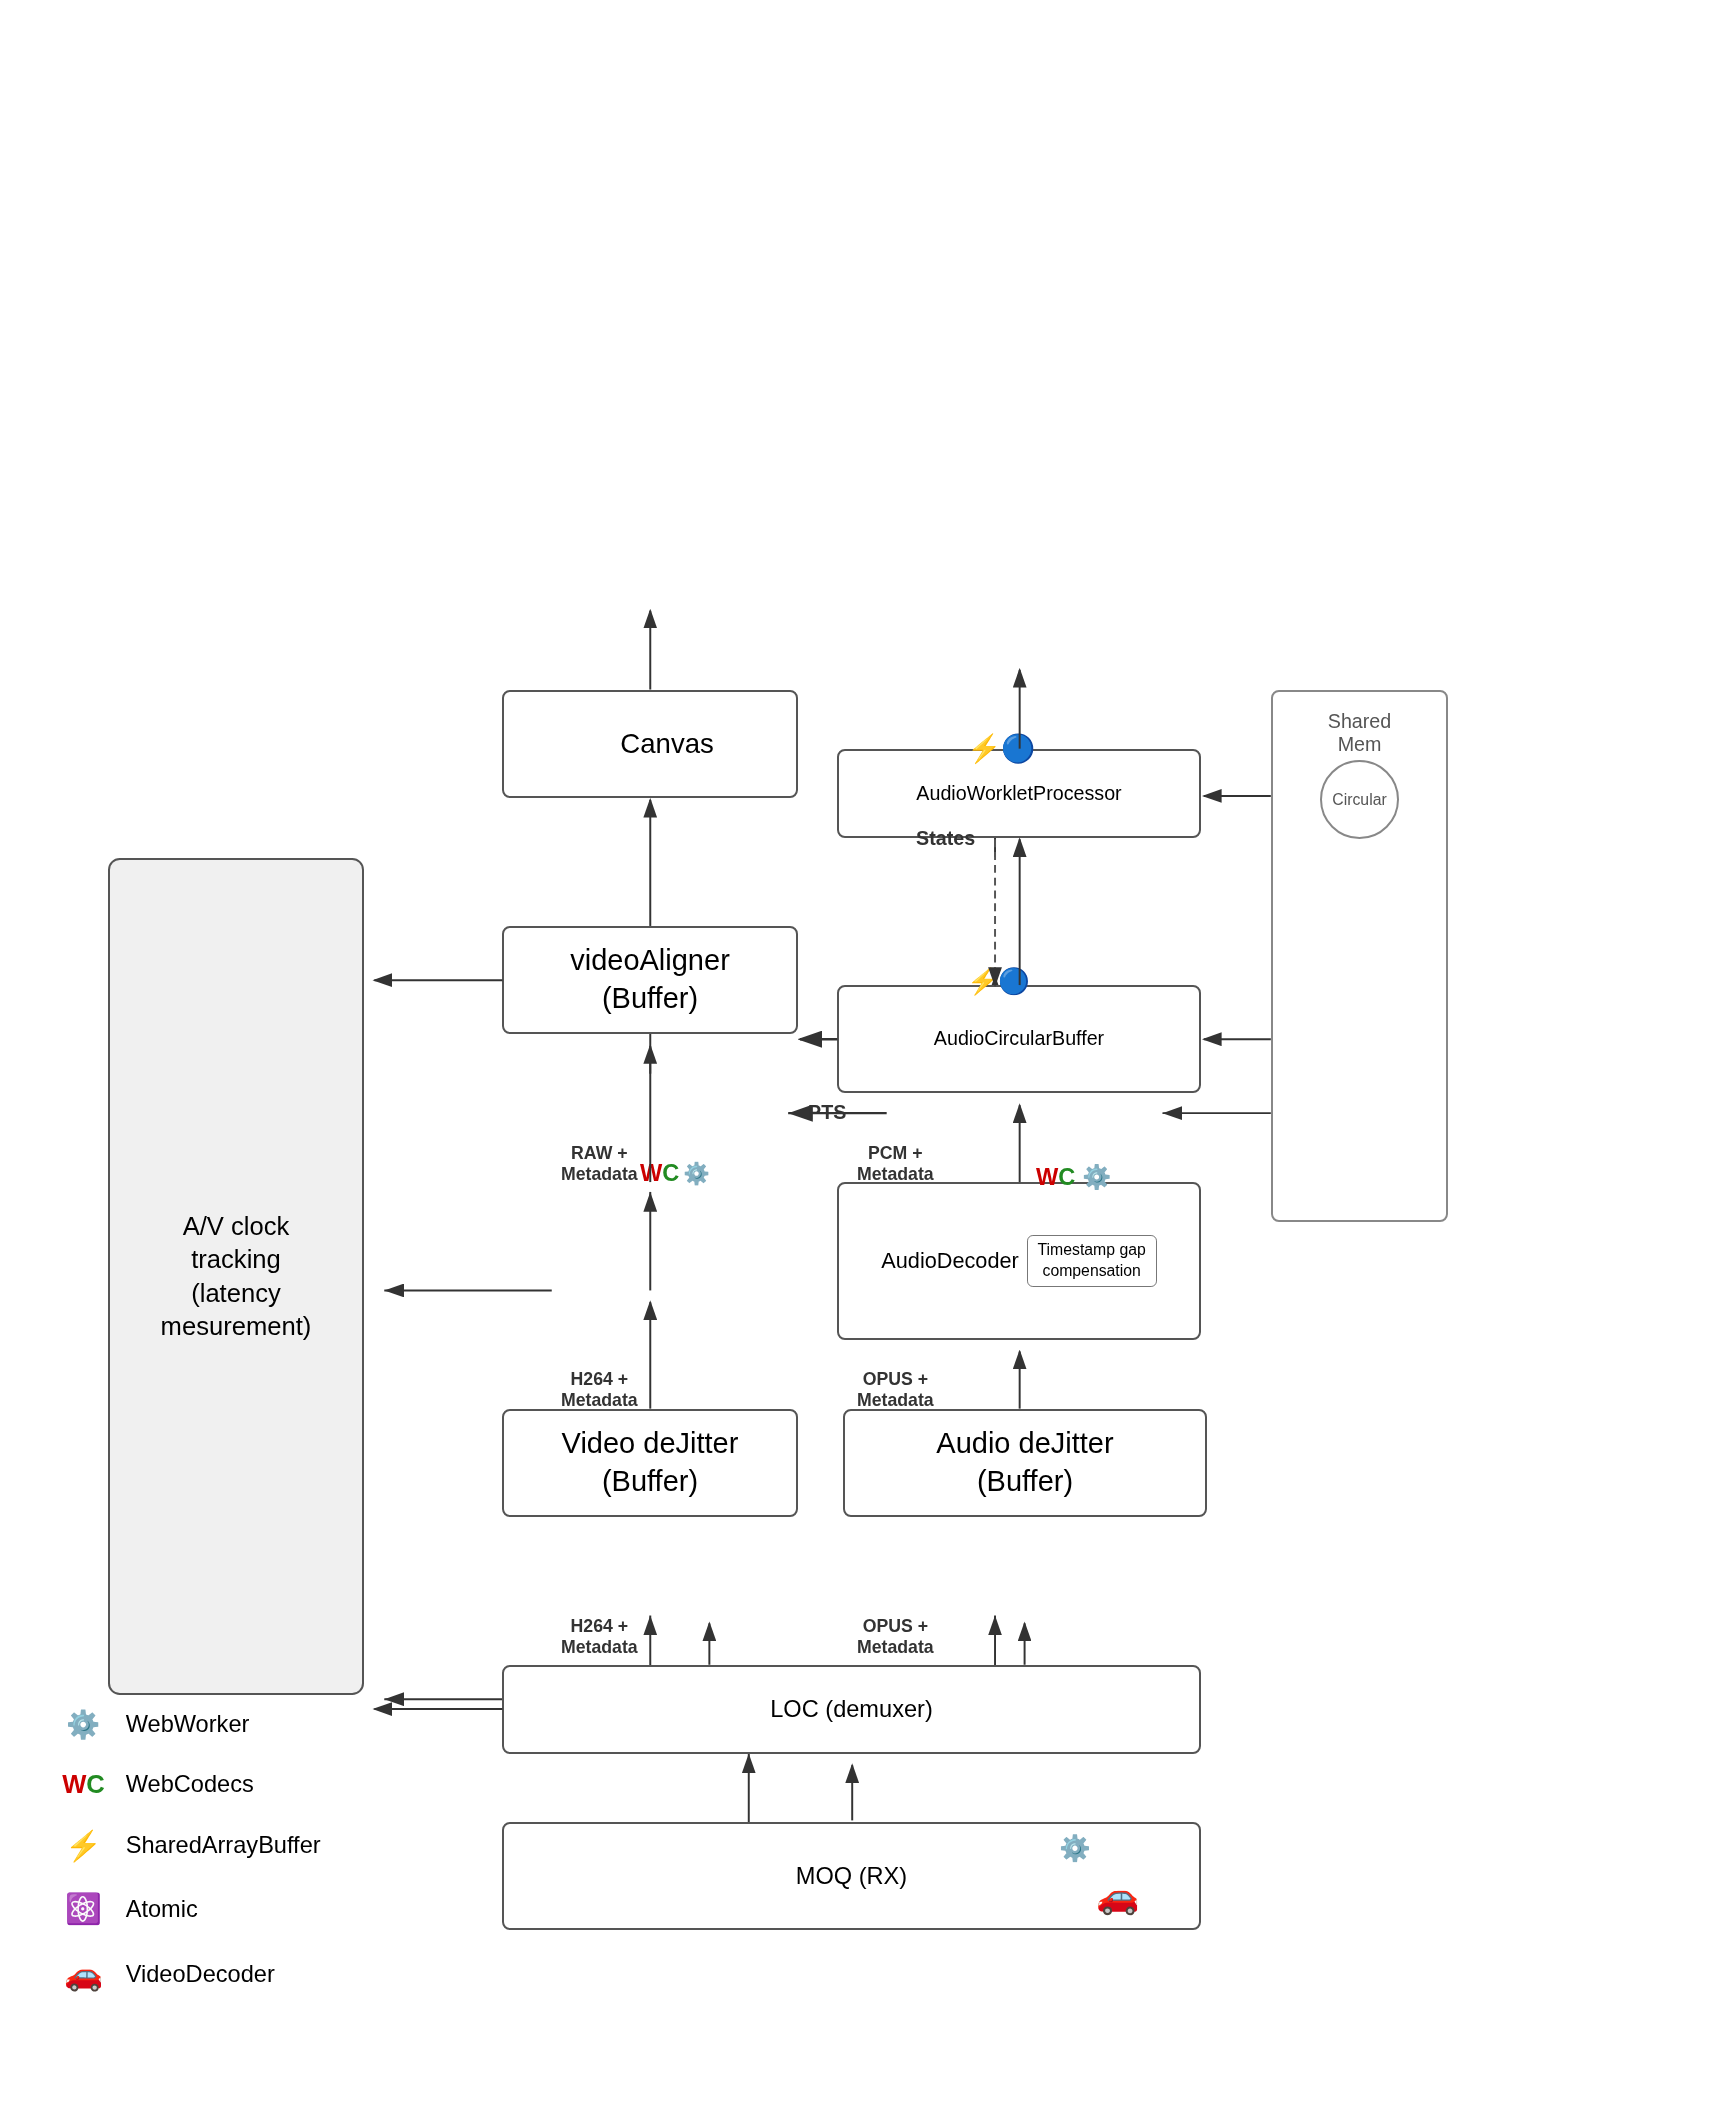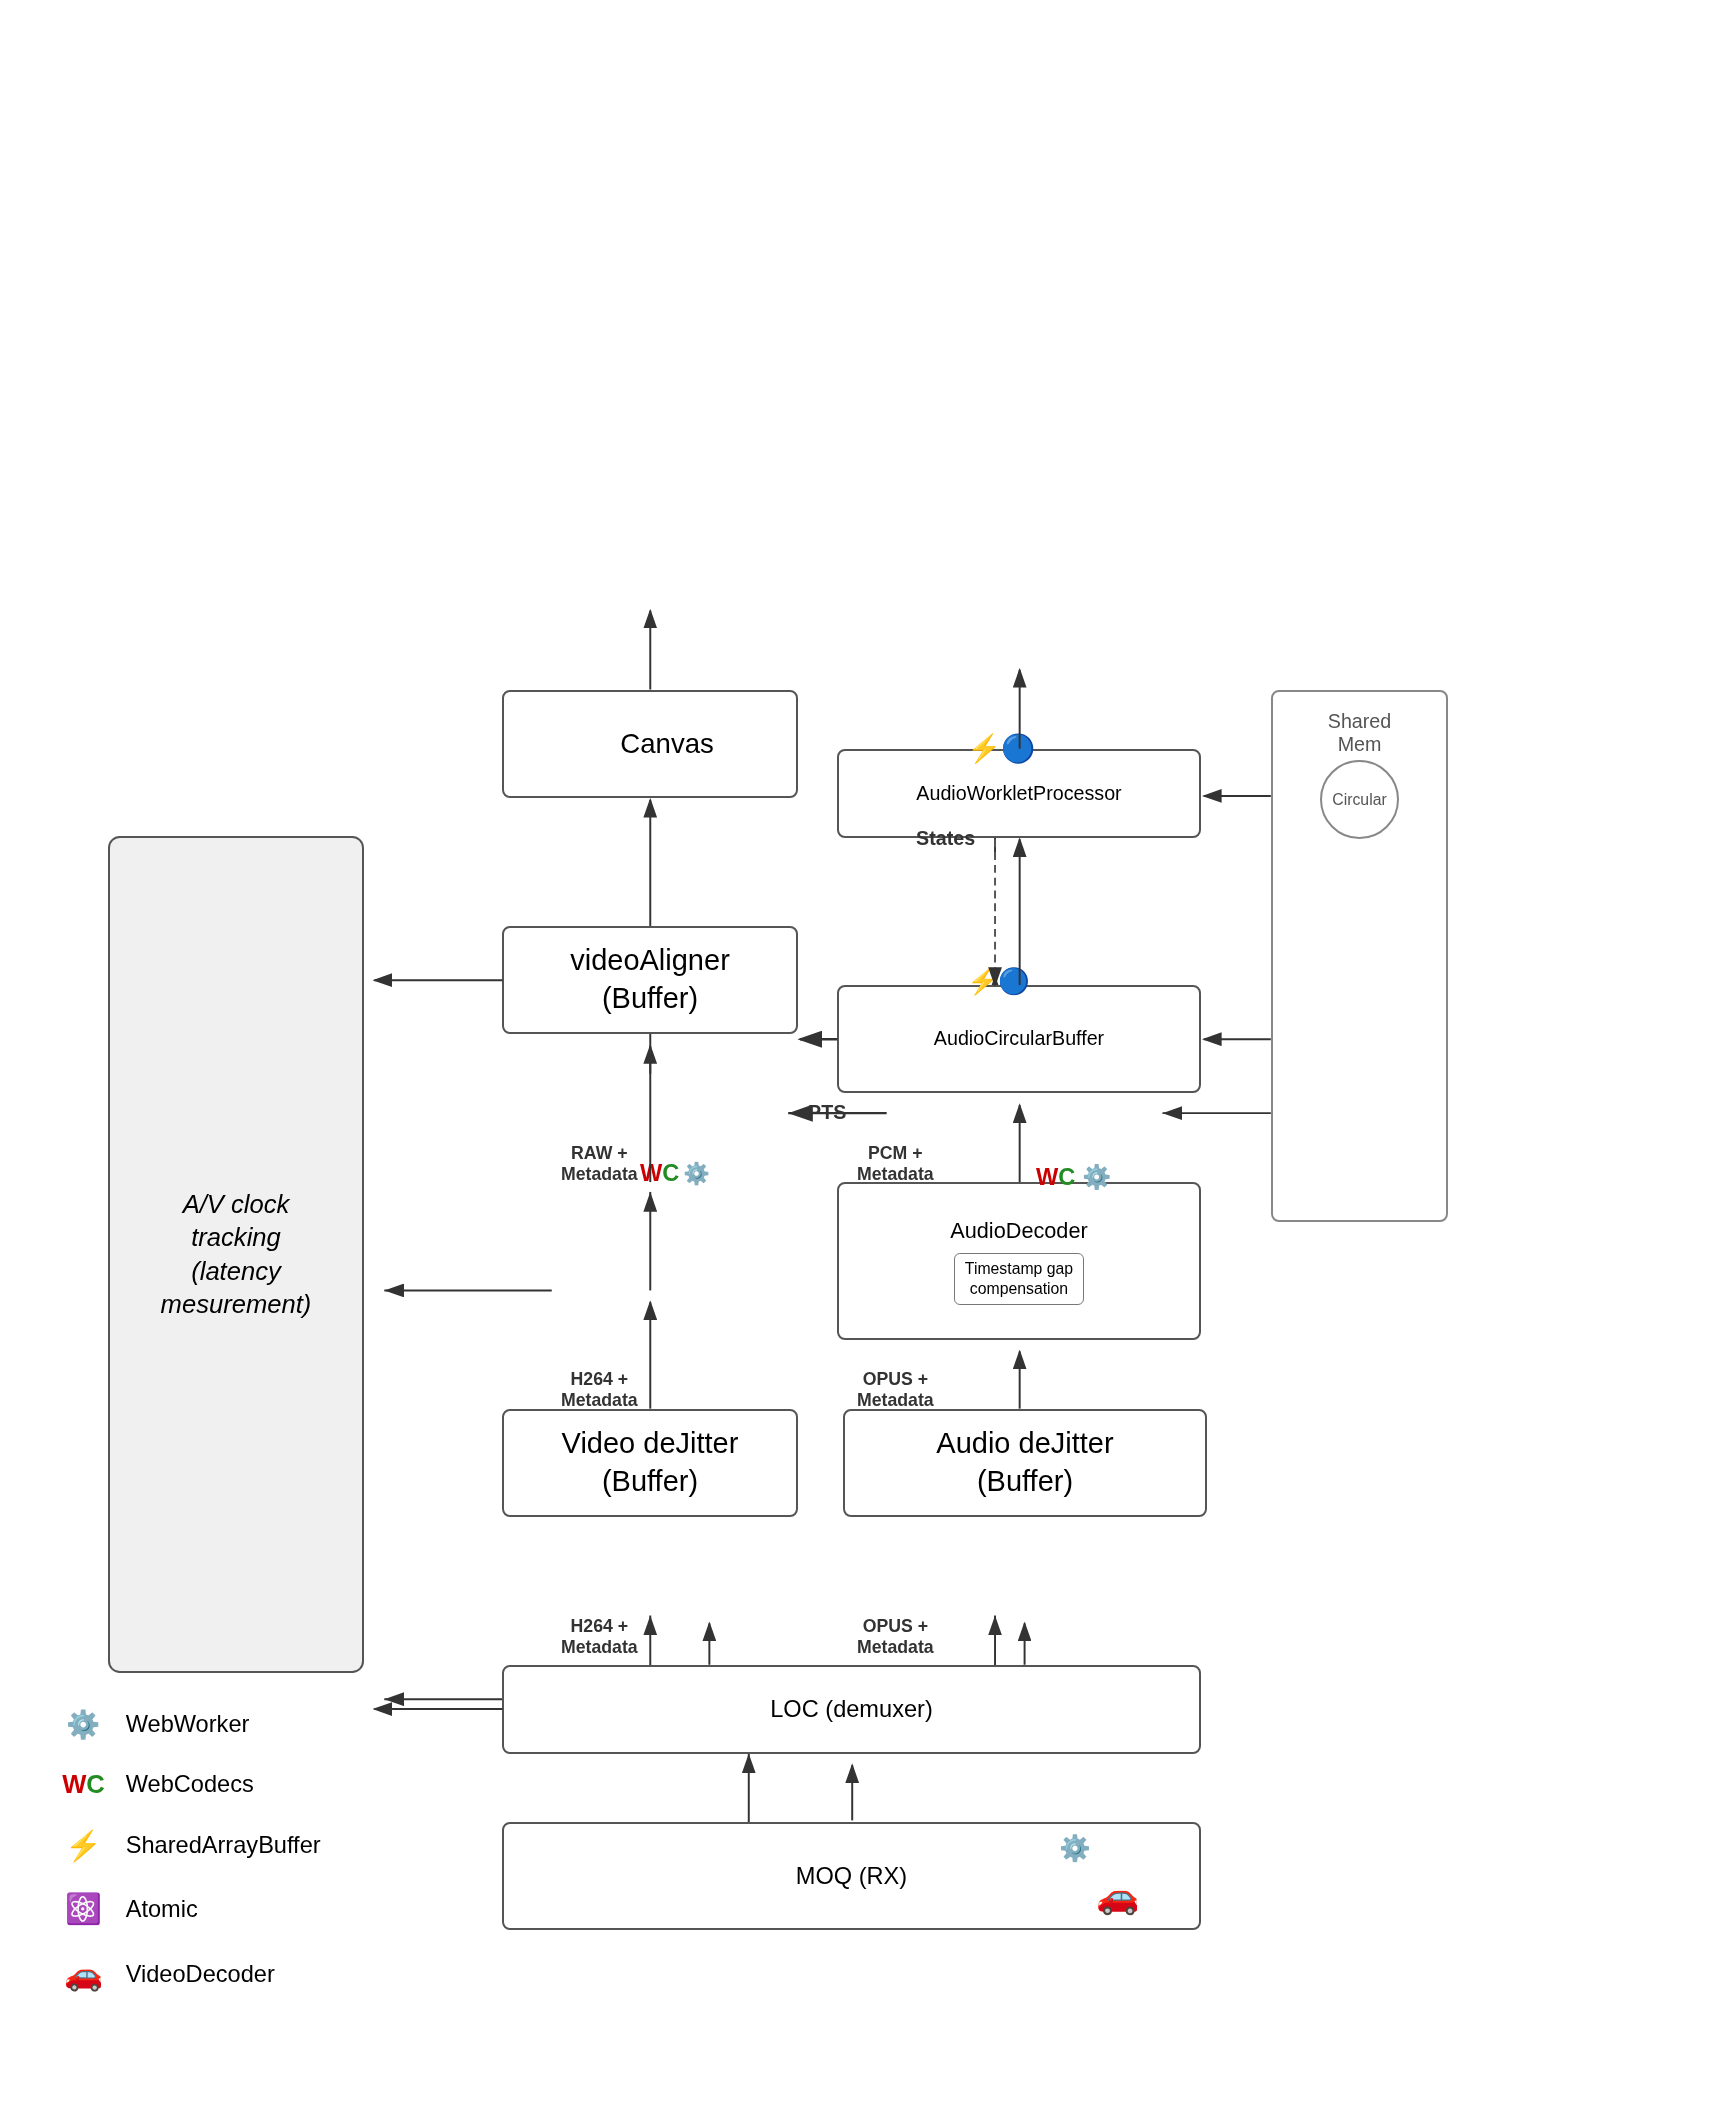--- a/index.html
+++ b/index.html
@@ -178,21 +178,21 @@
 
     <span style="position:absolute; top:-21.7px; left:128px; font-size:25.6px;">⚡🔵</span>
     <span>AudioCircularBuffer</span>
   </div>
 
   <div class="box" style="left:837px; top:1182px; width:364px; height:158px; font-size:21.7px;">
     <div style="position:absolute; top:-21.7px; left:197px; font-size:23.6px;">
       <span class="wc-text"><span class="wc-w">W</span><span class="wc-c">C</span></span>
       <span>⚙️</span>
     </div>
-    <div style="display:flex; flex-direction:column; align-items:center; gap:7.9px;">
+    <div style="display:flex; align-items:center; gap:7.9px;">
       <span>AudioDecoder</span>
       <div style="border:1.5px solid #777; border-radius:5.9px; padding:4.9px 9.9px; font-size:15.8px;">
         Timestamp gap<br>compensation
       </div>
     </div>
   </div>
 
   <div class="box" style="left:843px; top:1409px; width:364px; height:108px;">
     <span>Audio deJitter<br>(Buffer)</span>
   </div>
@@ -201,21 +201,21 @@
     <span>LOC (demuxer)</span>
   </div>
 
   <div class="box" style="left:502px; top:1822px; width:699px; height:108px; font-size:23.6px;">
     <span>MOQ (RX)</span>
 
     <span style="position:absolute; right:59px; bottom:9.9px; font-size:35px;">🚗</span>
     <span style="position:absolute; right:108px; top:7.9px; font-size:25.6px;">⚙️</span>
   </div>
 
-  <div class="box box-large-left" style="left:108px; top:836px; width:256px; height:837px; font-size:25.6px;font-style:italic;">
+  <div class="box box-large-left" style="left:108px; top:858px; width:256px; height:837px; font-size:25.6px;">
     <span>A/V clock<br>tracking<br>(latency<br>mesurement)</span>
   </div>
 
   <div class="shared-mem-box" style="left:1271px; top:690px; width:177px; height:532px;">
     <div style="padding:18px; display:flex; flex-direction:column; align-items:center; gap:4px;">
       <span style="font-size:19.7px; text-align:center; color:#555;">Shared<br>Mem</span>
       <div class="circular-inner">
         <span>Circular</span>
       </div>
     </div>

